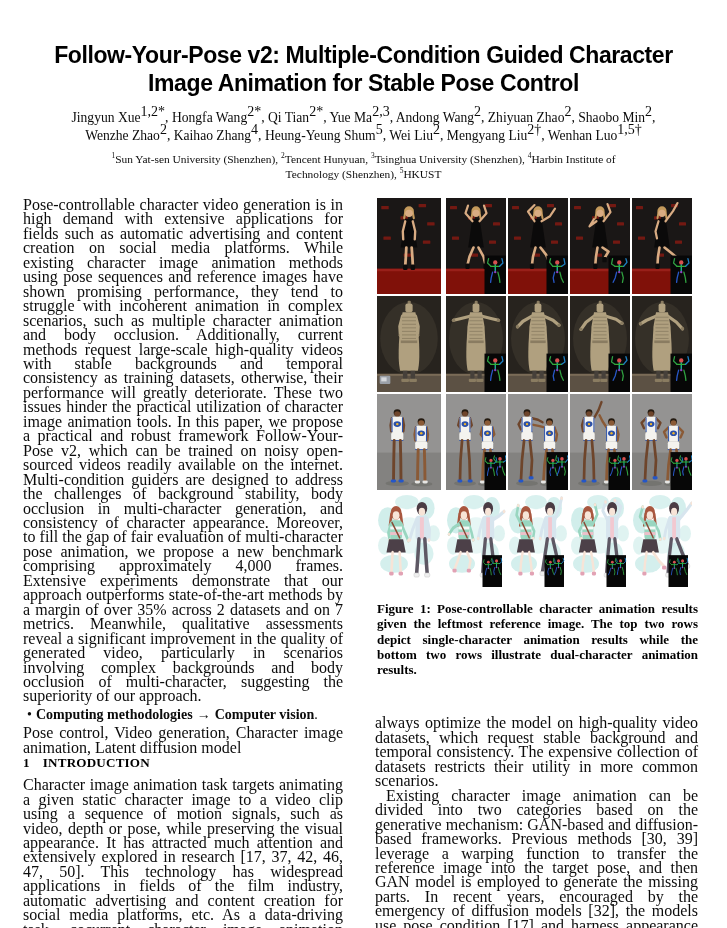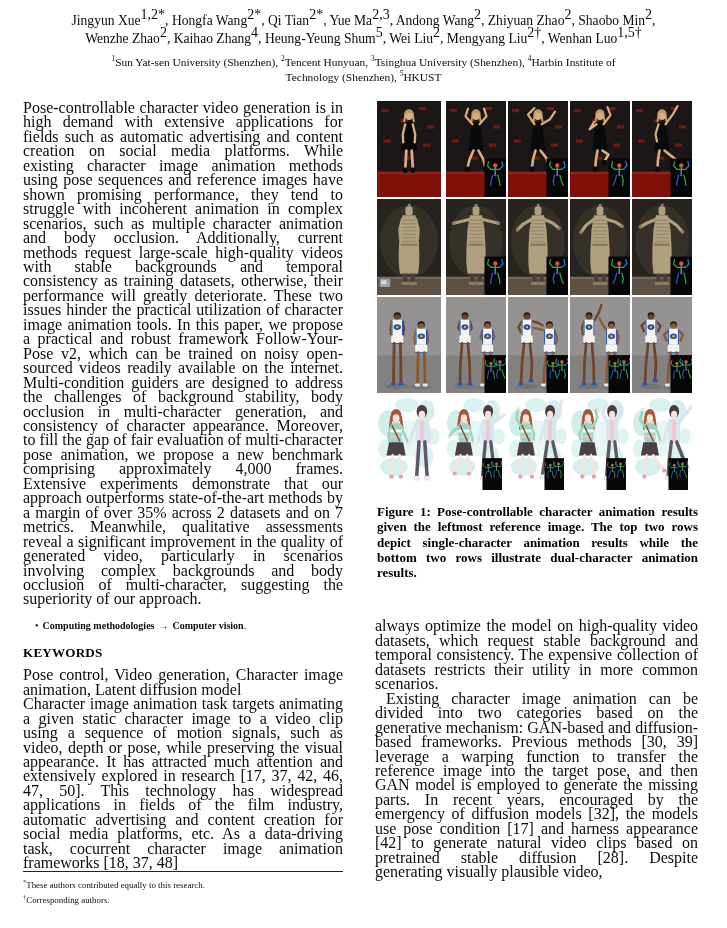--- a/index.html
+++ b/index.html
@@ -10,21 +10,21 @@
   .authors{margin-top:12px;text-align:center;font-size:13.6px;line-height:18px;}
   .authors sup{font-size:14px;line-height:0;}
   .affiliations{margin:7px auto 0 auto;max-width:505px;text-align:center;font-size:11.4px;line-height:14.5px;}
   .affiliations sup{font-size:7.5px;line-height:0;}
   .columns{display:flex;margin:17px 23px 0 23px;gap:32px;height:692px;}
   .col-left{width:320px;display:flex;flex-direction:column;}
   .col-right{width:323px;}
   h2.sec{font-size:13.1px;font-weight:bold;margin:0 0 7px 0;letter-spacing:0.2px;color:#000;}
   .sec-gap{margin-top:15px;}
   .body-p{font-size:16px;line-height:14.45px;text-align:justify;margin:0;}
-  .ccs-line{font-size:10px;line-height:14.45px;margin:12px;}
+  .ccs-line{font-size:14px;line-height:14.45px;margin:4px;}
   .ccs-line .b{font-weight:bold;}
   .ccs-line .bullet{margin-right:4px;}
   .ccs-line .arrow{margin:0 4px;}
   .intro-h{margin-top:17px;}
   .intro-h .num{margin-right:13px;}
   .footnotes{margin-top:auto;}
   .fn-rule{border:none;border-top:1px solid #222;margin:0 0 4px 0;width:100%;}
   .fn-line{font-size:8.9px;line-height:12.5px;margin:0;}
   .fn-line sup{font-size:6.5px;}
   .figure{margin-left:2px;}
@@ -35,38 +35,42 @@
   .fig-cell svg{display:block;width:100%;height:100%;}
   .fig-caption{font-size:13px;line-height:15.3px;font-weight:bold;text-align:justify;margin:13px 0 0 0;color:#000;}
   .right-body1{margin-top:39px;}
   .right-body2{text-indent:11px;}
 </style>
 </head>
 <body>
 
 <div class="page">
 
+  <div class="title">
+    <div>Follow-Your-Pose v2: Multiple-Condition Guided Character</div>
+    <div>Image Animation for Stable Pose Control</div>
+  </div>
 
   <div class="authors">
     <div id="authors-line1"><span>Jingyun Xue</span><sup>1,2*</sup>, <span>Hongfa Wang</span><sup>2*</sup>, <span>Qi Tian</span><sup>2*</sup>, <span>Yue Ma</span><sup>2,3</sup>, <span>Andong Wang</span><sup>2</sup>, <span>Zhiyuan Zhao</span><sup>2</sup>, <span>Shaobo Min</span><sup>2</sup>,</div>
     <div id="authors-line2"><span>Wenzhe Zhao</span><sup>2</sup>, <span>Kaihao Zhang</span><sup>4</sup>, <span>Heung-Yeung Shum</span><sup>5</sup>, <span>Wei Liu</span><sup>2</sup>, <span>Mengyang Liu</span><sup>2†</sup>, <span>Wenhan Luo</span><sup>1,5†</sup></div>
   </div>
 
   <div class="affiliations" id="affiliations"><sup>1</sup><span>Sun Yat-sen University (Shenzhen), </span><sup>2</sup><span>Tencent Hunyuan, </span><sup>3</sup><span>Tsinghua University (Shenzhen), </span><sup>4</sup><span>Harbin Institute of Technology (Shenzhen), </span><sup>5</sup><span>HKUST</span></div>
 
   <div class="columns">
 
     <div class="col-left">
       <p class="body-p">Pose-controllable character video generation is in high demand with extensive applications for fields such as automatic advertising and content creation on social media platforms. While existing character image animation methods using pose sequences and reference images have shown promising performance, they tend to struggle with incoherent animation in complex scenarios, such as multiple character animation and body occlusion. Additionally, current methods request large-scale high-quality videos with stable backgrounds and temporal consistency as training datasets, otherwise, their performance will greatly deteriorate. These two issues hinder the practical utilization of character image animation tools. In this paper, we propose a practical and robust framework Follow-Your-Pose v2, which can be trained on noisy open-sourced videos readily available on the internet. Multi-condition guiders are designed to address the challenges of background stability, body occlusion in multi-character generation, and consistency of character appearance. Moreover, to fill the gap of fair evaluation of multi-character pose animation, we propose a new benchmark comprising approximately 4,000 frames. Extensive experiments demonstrate that our approach outperforms state-of-the-art methods by a margin of over 35% across 2 datasets and on 7 metrics. Meanwhile, qualitative assessments reveal a significant improvement in the quality of generated video, particularly in scenarios involving complex backgrounds and body occlusion of multi-character, suggesting the superiority of our approach.</p>
 
       <p class="ccs-line"><span class="bullet">•</span><span class="b">Computing methodologies</span><span class="arrow">→</span><span class="b">Computer vision</span><span>.</span></p>
 
-      <h2 class="sec sec-gap">KEYWORDS</h2>
       <p class="body-p">Pose control, Video generation, Character image animation, Latent diffusion model</p>
 
+      <h2 class="sec intro-h"><span class="num">1</span><span>INTRODUCTION</span></h2>
       <p class="body-p">Character image animation task targets animating a given static character image to a video clip using a sequence of motion signals, such as video, depth or pose, while preserving the visual appearance. It has attracted much attention and extensively explored in research [17, 37, 42, 46, 47, 50]. This technology has widespread applications in fields of the film industry, automatic advertising and content creation for social media platforms, etc. As a data-driving task, cocurrent character image animation frameworks [18, 37, 48]</p>
 
       <div class="footnotes">
         <hr class="fn-rule">
         <p class="fn-line"><sup>*</sup><span>These authors contributed equally to this research.</span></p>
         <p class="fn-line"><sup>†</sup><span>Corresponding authors.</span></p>
       </div>
     </div>
 
     <div class="col-right">

